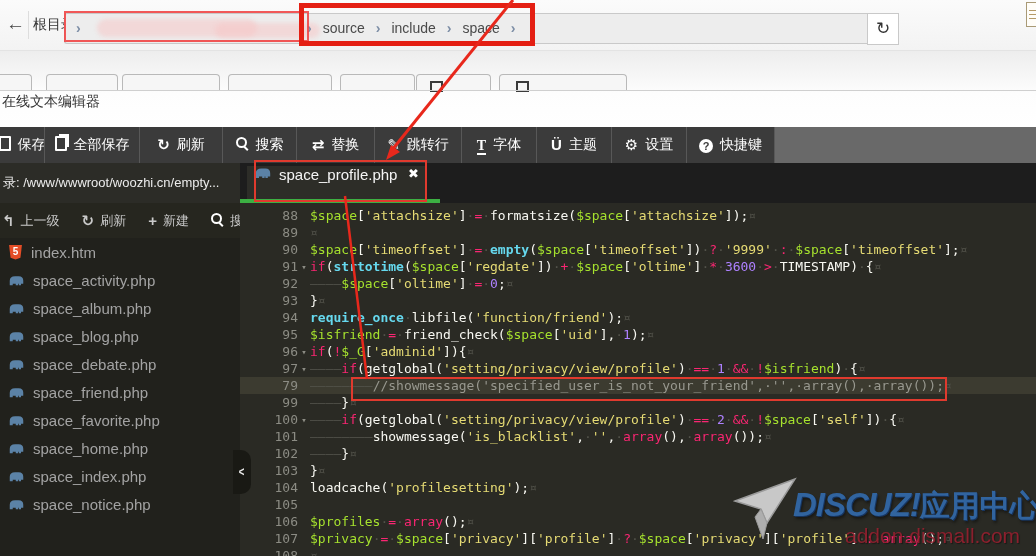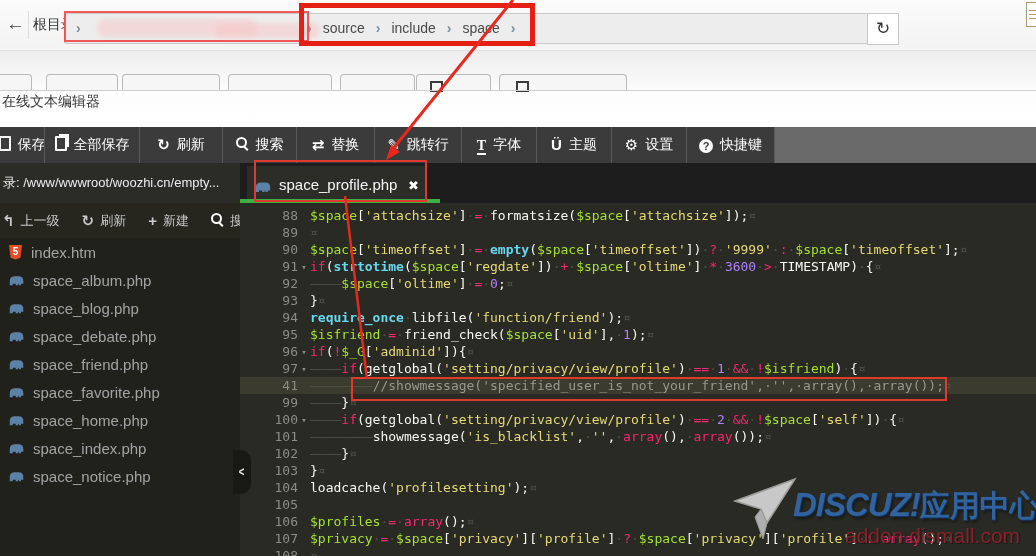--- a/index.html
+++ b/index.html
@@ -63,21 +63,21 @@
   .i-html5{display:inline-block;width:13px;height:15px;background:#e44d26;color:#fff;
         font-size:10px;font-weight:bold;text-align:center;line-height:14px;
         clip-path:polygon(0 0,100% 0,88% 88%,50% 100%,12% 88%);}
   .flap{position:absolute;left:233px;top:450px;width:18px;height:44px;background:#191914;
         border-radius:0 10px 10px 0;z-index:30;color:#eee;font-weight:bold;font-size:12px;
         display:flex;align-items:center;justify-content:center;cursor:pointer;}
   .flap span{transform:scaleX(.8);}
   
   .tabbar{position:absolute;left:240px;top:163px;width:796px;height:40px;background:#1d1d1d;}
   .tab{position:absolute;left:7px;top:3px;width:180px;height:34px;background:#2d2d28;
-       display:flex;align-items:flex-end;padding:7px 8px;box-sizing:border-box;gap:8px;cursor:pointer;}
+       display:flex;align-items:flex-start;padding:0 8px;box-sizing:border-box;gap:8px;cursor:pointer;}
   .tabtitle{color:#f5f5f5;font-size:15px;flex:1;}
   .tabclose{color:#fff;font-size:13px;font-weight:bold;cursor:pointer;}
   .greenline{position:absolute;left:0;top:36px;width:200px;height:4px;background:#3cb043;}
   
   .editor{position:absolute;left:240px;top:203px;width:796px;height:353px;background:#2a2a24;
         overflow:hidden;font-family:"DejaVu Sans Mono","Liberation Mono",monospace;
         font-size:13px;padding-top:4px;box-sizing:border-box;}
   .cline{height:17px;line-height:17px;display:flex;white-space:pre;}
   .cline.hl{background:#3c3b30;}
   .lnum{width:58px;text-align:right;color:#8c8c84;flex:none;}
@@ -215,20 +215,26 @@
     </div>
   <div class="filelist" id="filelist">
       <div class="fitem">
         <span class="i-html5">5</span>
         <span class="fname">index.htm</span>
       </div>
       <div class="fitem">
         <svg width="15" height="12" viewBox="0 0 20 16">
           <path fill="#5b82a6" d="M1 15 V9 Q1 3 8 3 h5 q6 0 6 6 v4 h-3 v2 h-3 v-2 h-1 v2 H9 v-2 H5 v2 Z"></path>
         </svg>
+        <span class="fname">space_activity.php</span>
+      </div>
+      <div class="fitem">
+        <svg width="15" height="12" viewBox="0 0 20 16">
+          <path fill="#5b82a6" d="M1 15 V9 Q1 3 8 3 h5 q6 0 6 6 v4 h-3 v2 h-3 v-2 h-1 v2 H9 v-2 H5 v2 Z"></path>
+        </svg>
         <span class="fname">space_album.php</span>
       </div>
       <div class="fitem">
         <svg width="15" height="12" viewBox="0 0 20 16">
           <path fill="#5b82a6" d="M1 15 V9 Q1 3 8 3 h5 q6 0 6 6 v4 h-3 v2 h-3 v-2 h-1 v2 H9 v-2 H5 v2 Z"></path>
         </svg>
         <span class="fname">space_blog.php</span>
       </div>
       <div class="fitem">
         <svg width="15" height="12" viewBox="0 0 20 16">
@@ -287,21 +293,21 @@
     <div class="cline"><span class="lnum">88</span><span class="lfold"></span><span class="lcode"><span class="tk-g">$space</span><span class="tk-w">[</span><span class="tk-y">'attachsize'</span><span class="tk-w">]</span><span class="tk-d">·</span><span class="tk-r">=</span><span class="tk-d">·</span><span class="tk-w">formatsize(</span><span class="tk-g">$space</span><span class="tk-w">[</span><span class="tk-y">'attachsize'</span><span class="tk-w">]);</span><span class="tk-d">¤</span></span></div>
     <div class="cline"><span class="lnum">89</span><span class="lfold"></span><span class="lcode"><span class="tk-d">¤</span></span></div>
     <div class="cline"><span class="lnum">90</span><span class="lfold"></span><span class="lcode"><span class="tk-g">$space</span><span class="tk-w">[</span><span class="tk-y">'timeoffset'</span><span class="tk-w">]</span><span class="tk-d">·</span><span class="tk-r">=</span><span class="tk-d">·</span><span class="tk-b">empty</span><span class="tk-w">(</span><span class="tk-g">$space</span><span class="tk-w">[</span><span class="tk-y">'timeoffset'</span><span class="tk-w">])</span><span class="tk-d">·</span><span class="tk-r">?</span><span class="tk-d">·</span><span class="tk-y">'9999'</span><span class="tk-d">·</span><span class="tk-r">:</span><span class="tk-d">·</span><span class="tk-g">$space</span><span class="tk-w">[</span><span class="tk-y">'timeoffset'</span><span class="tk-w">];</span><span class="tk-d">¤</span></span></div>
     <div class="cline"><span class="lnum">91</span><span class="lfold">▾</span><span class="lcode"><span class="tk-r">if</span><span class="tk-w">(</span><span class="tk-b">strtotime</span><span class="tk-w">(</span><span class="tk-g">$space</span><span class="tk-w">[</span><span class="tk-y">'regdate'</span><span class="tk-w">])</span><span class="tk-d">·</span><span class="tk-r">+</span><span class="tk-d">·</span><span class="tk-g">$space</span><span class="tk-w">[</span><span class="tk-y">'oltime'</span><span class="tk-w">]</span><span class="tk-d">·</span><span class="tk-r">*</span><span class="tk-d">·</span><span class="tk-u">3600</span><span class="tk-d">·</span><span class="tk-r">&gt;</span><span class="tk-d">·</span><span class="tk-w">TIMESTAMP)</span><span class="tk-d">·</span><span class="tk-w">{</span><span class="tk-d">¤</span></span></div>
     <div class="cline"><span class="lnum">92</span><span class="lfold"></span><span class="lcode"><span class="tk-d">————</span><span class="tk-g">$space</span><span class="tk-w">[</span><span class="tk-y">'oltime'</span><span class="tk-w">]</span><span class="tk-d">·</span><span class="tk-r">=</span><span class="tk-d">·</span><span class="tk-u">0</span><span class="tk-w">;</span><span class="tk-d">¤</span></span></div>
     <div class="cline"><span class="lnum">93</span><span class="lfold"></span><span class="lcode"><span class="tk-w">}</span><span class="tk-d">¤</span></span></div>
     <div class="cline"><span class="lnum">94</span><span class="lfold"></span><span class="lcode"><span class="tk-b">require_once</span><span class="tk-d">·</span><span class="tk-w">libfile(</span><span class="tk-y">'function/friend'</span><span class="tk-w">);</span><span class="tk-d">¤</span></span></div>
     <div class="cline"><span class="lnum">95</span><span class="lfold"></span><span class="lcode"><span class="tk-g">$isfriend</span><span class="tk-d">·</span><span class="tk-r">=</span><span class="tk-d">·</span><span class="tk-w">friend_check(</span><span class="tk-g">$space</span><span class="tk-w">[</span><span class="tk-y">'uid'</span><span class="tk-w">],</span><span class="tk-d">·</span><span class="tk-u">1</span><span class="tk-w">);</span><span class="tk-d">¤</span></span></div>
     <div class="cline"><span class="lnum">96</span><span class="lfold">▾</span><span class="lcode"><span class="tk-r">if</span><span class="tk-w">(</span><span class="tk-r">!</span><span class="tk-g">$_G</span><span class="tk-w">[</span><span class="tk-y">'adminid'</span><span class="tk-w">]){</span><span class="tk-d">¤</span></span></div>
     <div class="cline"><span class="lnum">97</span><span class="lfold">▾</span><span class="lcode"><span class="tk-d">————</span><span class="tk-r">if</span><span class="tk-w">(getglobal(</span><span class="tk-y">'setting/privacy/view/profile'</span><span class="tk-w">)</span><span class="tk-d">·</span><span class="tk-r">==</span><span class="tk-d">·</span><span class="tk-u">1</span><span class="tk-d">·</span><span class="tk-r">&amp;&amp;</span><span class="tk-d">·</span><span class="tk-r">!</span><span class="tk-g">$isfriend</span><span class="tk-w">)</span><span class="tk-d">·</span><span class="tk-w">{</span><span class="tk-d">¤</span></span></div>
-    <div class="cline hl"><span class="lnum">41</span><span class="lfold"></span><span class="lcode"><span class="tk-d">————————</span><span class="tk-c">//showmessage('specified_user_is_not_your_friend',·'',·array(),·array());</span><span class="tk-d">¤</span></span></div>
+    <div class="cline hl"><span class="lnum">79</span><span class="lfold"></span><span class="lcode"><span class="tk-d">————————</span><span class="tk-c">//showmessage('specified_user_is_not_your_friend',·'',·array(),·array());</span><span class="tk-d">¤</span></span></div>
     <div class="cline"><span class="lnum">99</span><span class="lfold"></span><span class="lcode"><span class="tk-d">————</span><span class="tk-w">}</span><span class="tk-d">¤</span></span></div>
     <div class="cline"><span class="lnum">100</span><span class="lfold">▾</span><span class="lcode"><span class="tk-d">————</span><span class="tk-r">if</span><span class="tk-w">(getglobal(</span><span class="tk-y">'setting/privacy/view/profile'</span><span class="tk-w">)</span><span class="tk-d">·</span><span class="tk-r">==</span><span class="tk-d">·</span><span class="tk-u">2</span><span class="tk-d">·</span><span class="tk-r">&amp;&amp;</span><span class="tk-d">·</span><span class="tk-r">!</span><span class="tk-g">$space</span><span class="tk-w">[</span><span class="tk-y">'self'</span><span class="tk-w">])</span><span class="tk-d">·</span><span class="tk-w">{</span><span class="tk-d">¤</span></span></div>
     <div class="cline"><span class="lnum">101</span><span class="lfold"></span><span class="lcode"><span class="tk-d">————————</span><span class="tk-w">showmessage(</span><span class="tk-y">'is_blacklist'</span><span class="tk-w">,</span><span class="tk-d">·</span><span class="tk-y">''</span><span class="tk-w">,</span><span class="tk-d">·</span><span class="tk-r">array</span><span class="tk-w">(),</span><span class="tk-d">·</span><span class="tk-r">array</span><span class="tk-w">());</span><span class="tk-d">¤</span></span></div>
     <div class="cline"><span class="lnum">102</span><span class="lfold"></span><span class="lcode"><span class="tk-d">————</span><span class="tk-w">}</span><span class="tk-d">¤</span></span></div>
     <div class="cline"><span class="lnum">103</span><span class="lfold"></span><span class="lcode"><span class="tk-w">}</span><span class="tk-d">¤</span></span></div>
     <div class="cline"><span class="lnum">104</span><span class="lfold"></span><span class="lcode"><span class="tk-w">loadcache(</span><span class="tk-y">'profilesetting'</span><span class="tk-w">);</span><span class="tk-d">¤</span></span></div>
     <div class="cline"><span class="lnum">105</span><span class="lfold"></span></div>
     <div class="cline"><span class="lnum">106</span><span class="lfold"></span><span class="lcode"><span class="tk-g">$profiles</span><span class="tk-d">·</span><span class="tk-r">=</span><span class="tk-d">·</span><span class="tk-r">array</span><span class="tk-w">();</span><span class="tk-d">¤</span></span></div>
     <div class="cline"><span class="lnum">107</span><span class="lfold"></span><span class="lcode"><span class="tk-g">$privacy</span><span class="tk-d">·</span><span class="tk-r">=</span><span class="tk-d">·</span><span class="tk-g">$space</span><span class="tk-w">[</span><span class="tk-y">'privacy'</span><span class="tk-w">][</span><span class="tk-y">'profile'</span><span class="tk-w">]</span><span class="tk-d">·</span><span class="tk-r">?</span><span class="tk-d">·</span><span class="tk-g">$space</span><span class="tk-w">[</span><span class="tk-y">'privacy'</span><span class="tk-w">][</span><span class="tk-y">'profile'</span><span class="tk-w">]</span><span class="tk-d">·</span><span class="tk-r">:</span><span class="tk-d">·</span><span class="tk-r">array</span><span class="tk-w">();</span><span class="tk-d">¤</span></span></div>
     <div class="cline"><span class="lnum">108</span><span class="lfold"></span><span class="lcode"><span class="tk-d">¤</span></span></div>

